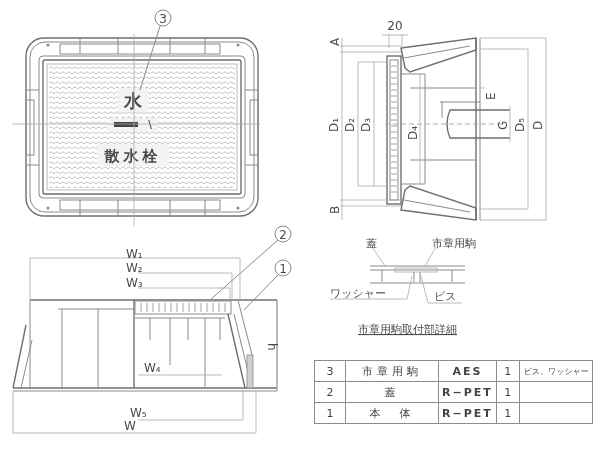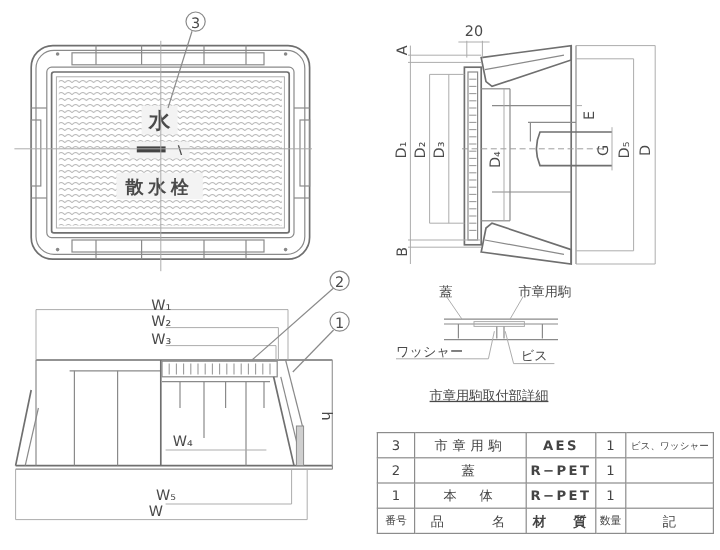--- a/index.html
+++ b/index.html
@@ -280,27 +280,14 @@
     <td class="qty">1</td>
     <td class="note"></td>
   </tr>
   <tr>
     <td class="no">1</td>
     <td class="name">本　体</td>
     <td class="mat">R−PET</td>
     <td class="qty">1</td>
     <td class="note"></td>
   </tr>
-  <tr>
-    <td class="no small">番号</td>
-    <td class="name">
-          <span style="float:left;padding-left:10px">品</span>
-          <span style="float:right;padding-right:10px">名</span>
-        </td>
-    <td class="mat">
-          <span style="float:left;padding-left:2px">材</span>
-          <span style="float:right;padding-right:2px">質</span>
-        </td>
-    <td class="qty small">数量</td>
-    <td class="note hdr">記</td>
-  </tr>
 </tbody>
   </table>
 
 </body></html>

